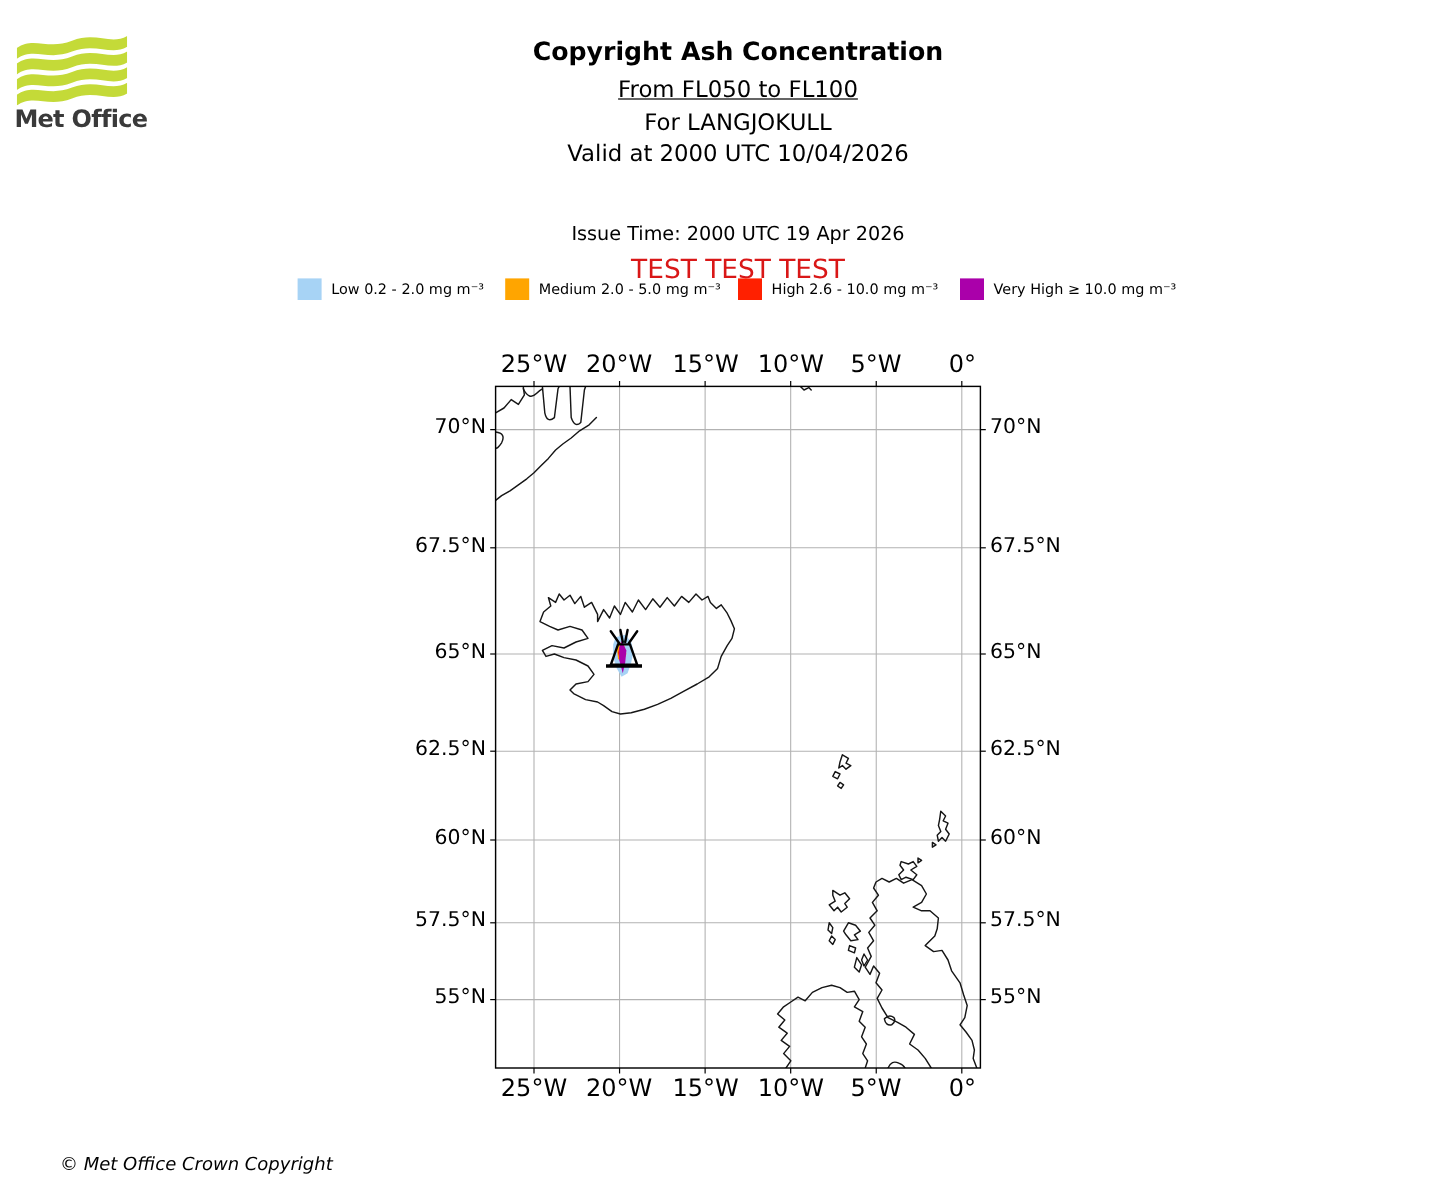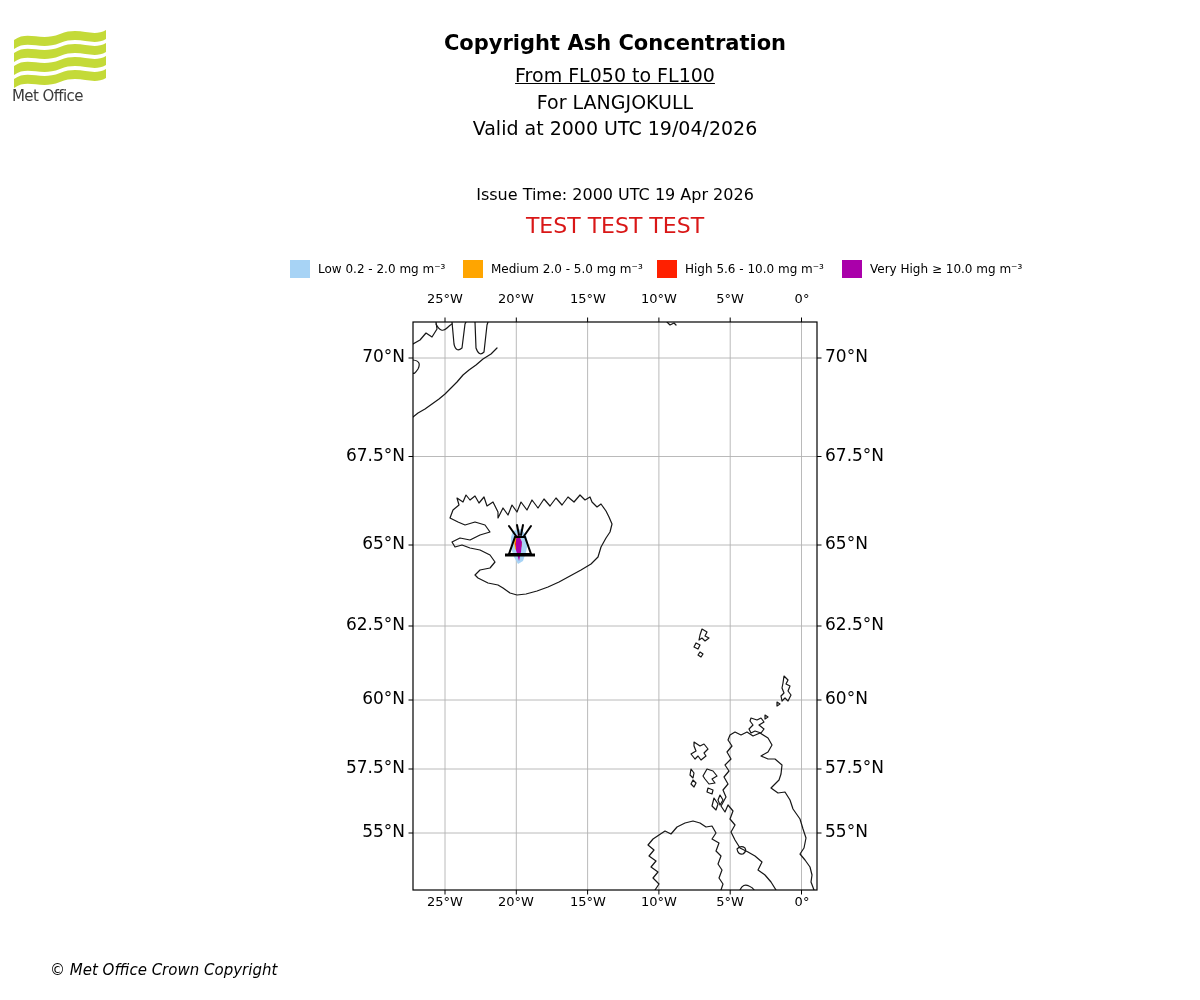--- a/index.html
+++ b/index.html
@@ -6,29 +6,29 @@
   #canvas{position:relative;width:1200px;height:1000px;background:#ffffff;
           font-family:"DejaVu Sans","Liberation Sans",sans-serif;color:#000;overflow:hidden;}
   .abs{position:absolute;}
   .ctr{left:215px;width:800px;text-align:center;}
   .title{top:31px;font-size:21px;font-weight:bold;}
   .sub{font-size:19px;}
   .sub1{top:64px;text-decoration:underline;} .sub2{top:91px;} .sub3{top:117px;}
   .note{top:159px;font-size:13px;}
   .issue{top:185px;font-size:16px;}
   .test{top:213px;font-size:22px;font-weight:500;}
-  .legend-item{top:260px;height:18px;margin-left:42px;}
+  .legend-item{top:232px;height:18px;}
   .swatch{position:absolute;left:0;top:0;width:20px;height:18px;}
   .leg-label{position:absolute;left:28px;top:0;font-size:12px;line-height:18px;white-space:nowrap;}
-  .lonlab{width:90px;text-align:center;font-size:13px;}
+  .lonlab{width:90px;text-align:center;font-size:20px;}
   .latlab{width:130px;font-size:17px;}
   .latlab.left{text-align:right;}
   .latlab.right{text-align:left;}
   .copyright{left:50px;top:961px;font-size:15px;font-style:italic;}
-  .logo-text{left:12px;top:87px;font-size:15px;font-weight:normal;color:#3a3a3a;letter-spacing:-0.6px;}
+  .logo-text{left:12px;top:87px;font-size:20px;font-weight:bold;color:#3a3a3a;letter-spacing:-0.6px;}
   .coast{fill:none;stroke:#161616;stroke-width:1.2;stroke-linejoin:round;stroke-linecap:round;}
   .grid{stroke:#b2b2b2;stroke-width:0.9;}
   .tick{stroke:#000;stroke-width:1;}
   .frame{fill:none;stroke:#000;stroke-width:1.2;}
   .volc{fill:none;stroke:#000;stroke-width:2;stroke-linecap:round;}
 </style>
 </head>
 <body>
 
 <div id="canvas">
@@ -39,35 +39,35 @@
       <path d="M 0,25 C 14,15 26,27 46,19 C 66,11 78,23 92,15 L 92,24 C 78,32 66,20 46,28 C 26,36 14,24 0,34 Z" style="fill: rgb(196, 218, 56);"></path>
       <path d="M 0,38 C 14,28 26,40 46,32 C 66,24 78,36 92,28 L 92,37 C 78,45 66,33 46,41 C 26,49 14,37 0,47 Z" style="fill: rgb(196, 218, 56);"></path>
       <path d="M 0,51 C 14,41 26,53 46,45 C 66,37 78,49 92,41 L 92,50 C 78,58 66,46 46,54 C 26,62 14,50 0,60 Z" style="fill: rgb(196, 218, 56);"></path>
     </svg>
   </div>
   <div class="abs logo-text">Met Office</div>
 
   <div class="abs ctr title">Copyright Ash Concentration</div>
   <div class="abs ctr sub sub1">From FL050 to FL100</div>
   <div class="abs ctr sub sub2">For LANGJOKULL</div>
-  <div class="abs ctr sub sub3">Valid at 2000 UTC 19/04/2026</div>
+  <div class="abs ctr sub sub3">Valid at 2000 UTC 10/04/2026</div>
   <div class="abs ctr issue">Issue Time: 2000 UTC 19 Apr 2026</div>
   <div class="abs ctr test" style="color: rgb(217, 23, 23);">TEST TEST TEST</div>
 
   <div class="abs legend-item" style="left:248px;width:160px;">
     <span class="swatch" style="background-color: rgb(167, 211, 245);"></span>
     <span class="leg-label">Low 0.2 - 2.0 mg m⁻³</span>
   </div>
   <div class="abs legend-item" style="left:421px;width:180px;">
     <span class="swatch" style="background-color: rgb(255, 165, 0);"></span>
     <span class="leg-label">Medium 2.0 - 5.0 mg m⁻³</span>
   </div>
   <div class="abs legend-item" style="left:615px;width:175px;">
     <span class="swatch" style="background-color: rgb(255, 32, 0);"></span>
-    <span class="leg-label">High 5.6 - 10.0 mg m⁻³</span>
+    <span class="leg-label">High 2.6 - 10.0 mg m⁻³</span>
   </div>
   <div class="abs legend-item" style="left:800px;width:190px;">
     <span class="swatch" style="background-color: rgb(170, 0, 170);"></span>
     <span class="leg-label">Very High ≥ 10.0 mg m⁻³</span>
   </div>
 
   <div class="abs lonlab" style="left:400px;top:291px;">25°W</div>
   <div class="abs lonlab" style="left:471px;top:291px;">20°W</div>
   <div class="abs lonlab" style="left:543px;top:291px;">15°W</div>
   <div class="abs lonlab" style="left:614px;top:291px;">10°W</div>

